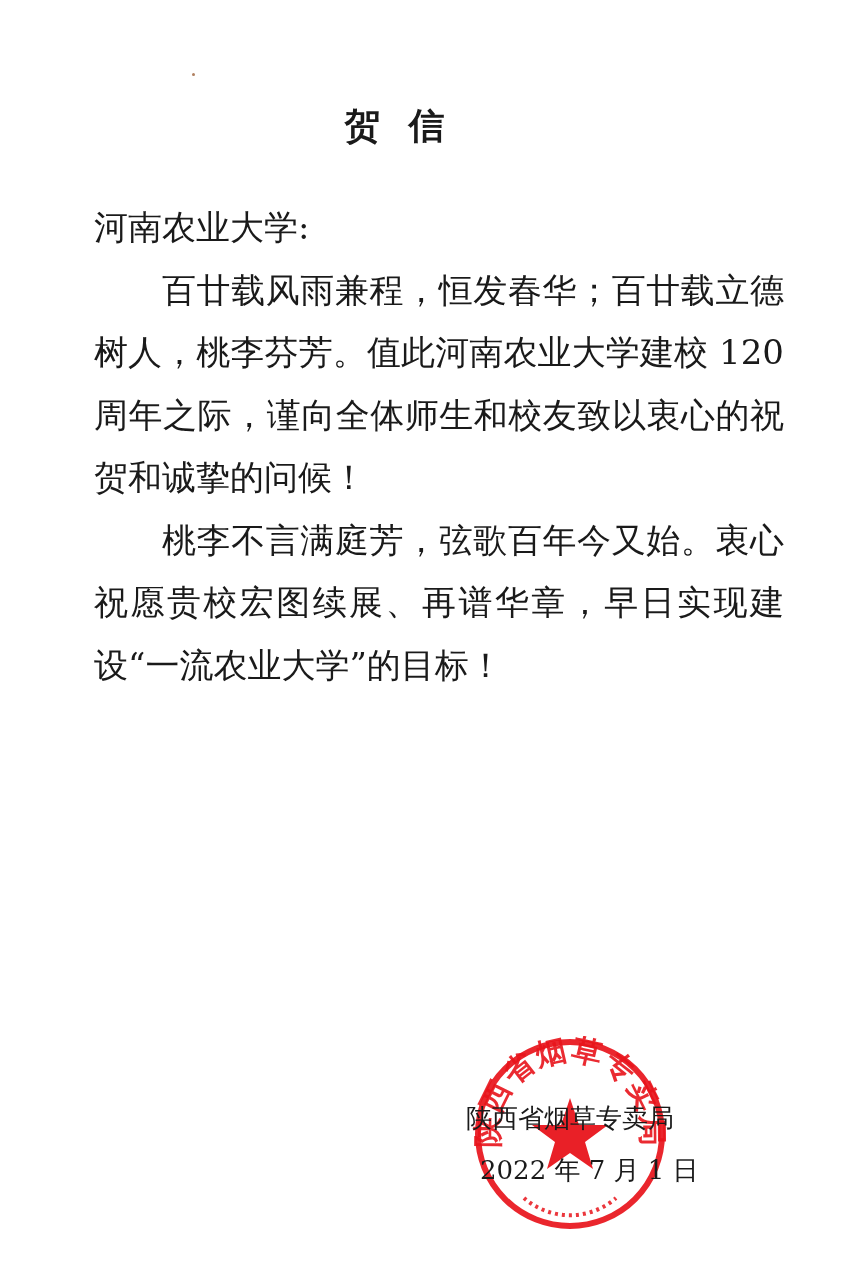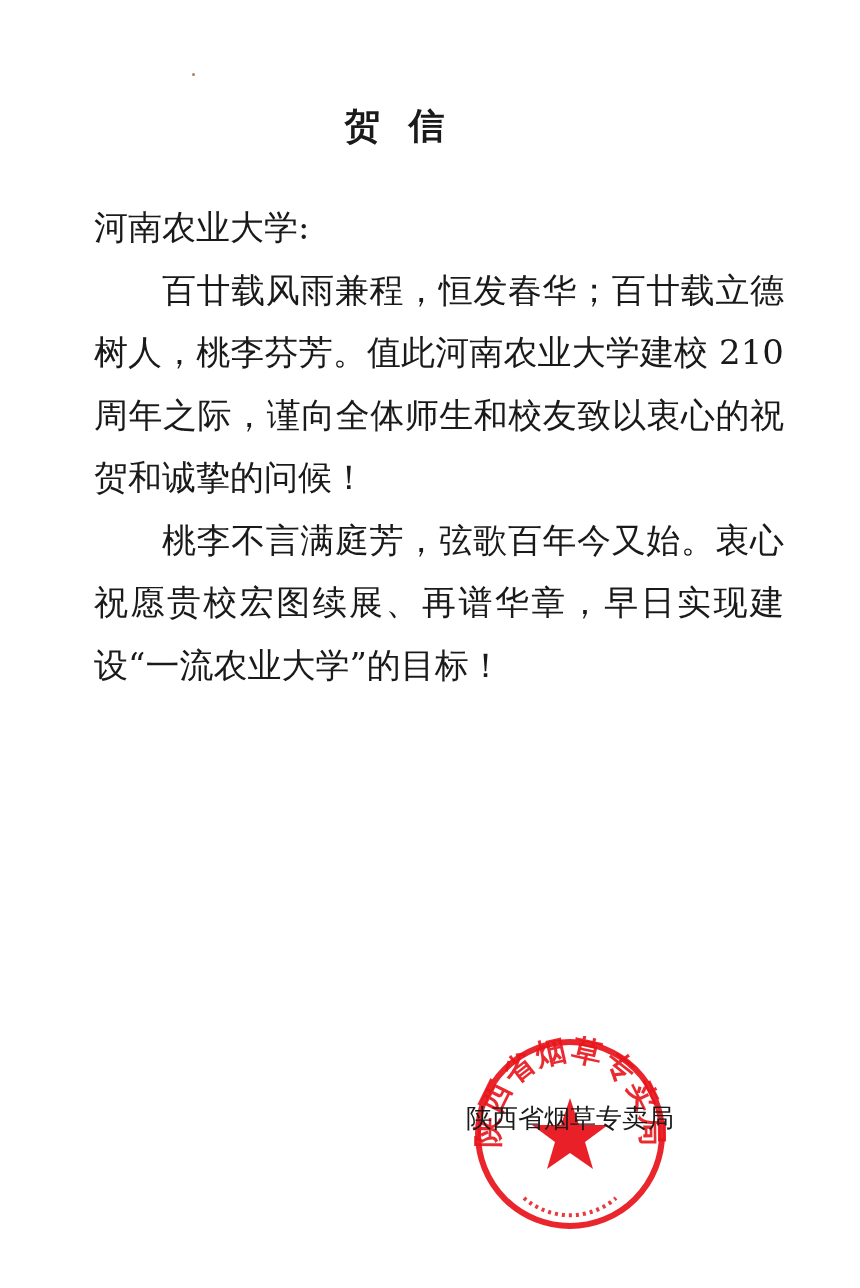--- a/index.html
+++ b/index.html
@@ -33,31 +33,32 @@
 <body>
 
 <div class="speck"></div>
 
 <h1 class="title">
   <span>贺</span><span>信</span>
 </h1>
 
 <div class="body-text">
   <p class="salutation">河南农业大学:</p>
-  <p class="para">百廿载风雨兼程，恒发春华；百廿载立德树人，桃李芬芳。值此河南农业大学建校 210 周年之际，谨向全体师生和校友致以衷心的祝贺和诚挚的问候！</p>
+  <p class="para">百廿载风雨兼程，恒发春华；百廿载立德树人，桃李芬芳。值此河南农业大学建校 120 周年之际，谨向全体师生和校友致以衷心的祝贺和诚挚的问候！</p>
   <p class="para">桃李不言满庭芳，弦歌百年今又始。衷心祝愿贵校宏图续展、再谱华章，早日实现建设“一流农业大学”的目标！</p>
 </div>
 
 <svg class="stamp" viewBox="0 0 196 196">
   <defs>
     <path id="arcPath" d="M 30 120 A 72 72 0 1 1 166 120"></path>
   </defs>
   <circle cx="98" cy="98" r="92" fill="none" stroke="#e8141b" stroke-width="6" opacity="0.92"></circle>
   <text font-family="DejaVu Serif, serif" font-size="30" font-weight="bold" fill="#e8141b" opacity="0.9" letter-spacing="2">
     <textPath href="#arcPath" startOffset="50%" text-anchor="middle">陕西省烟草专卖局</textPath>
   </text>
   <polygon fill="#e8141b" opacity="0.95" points="98,62 107,89 136,89 113,106 121,133 98,117 75,133 83,106 60,89 89,89"></polygon>
   <path d="M 52 162 A 70 70 0 0 0 144 162" fill="none" stroke="#e8141b" stroke-width="4" stroke-dasharray="3 4" opacity="0.85"></path>
 </svg>
 
 <div class="signature">
   <span class="sig-org">陕西省烟草专卖局</span>
+  <span class="sig-date">2022 年 7 月 1 日</span>
 </div>
 
 </body></html>

